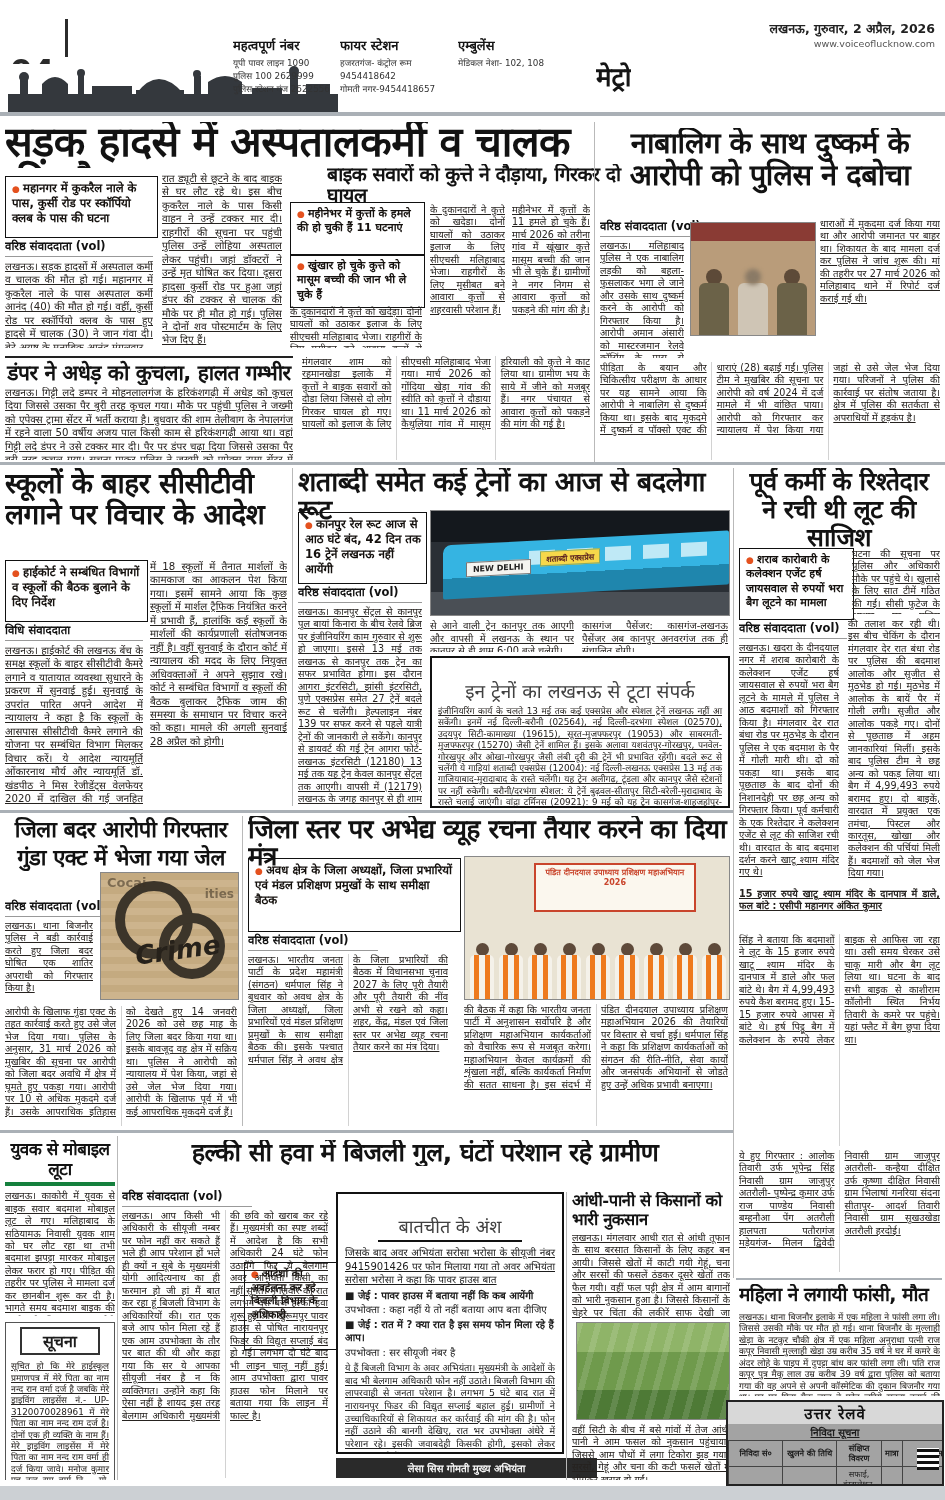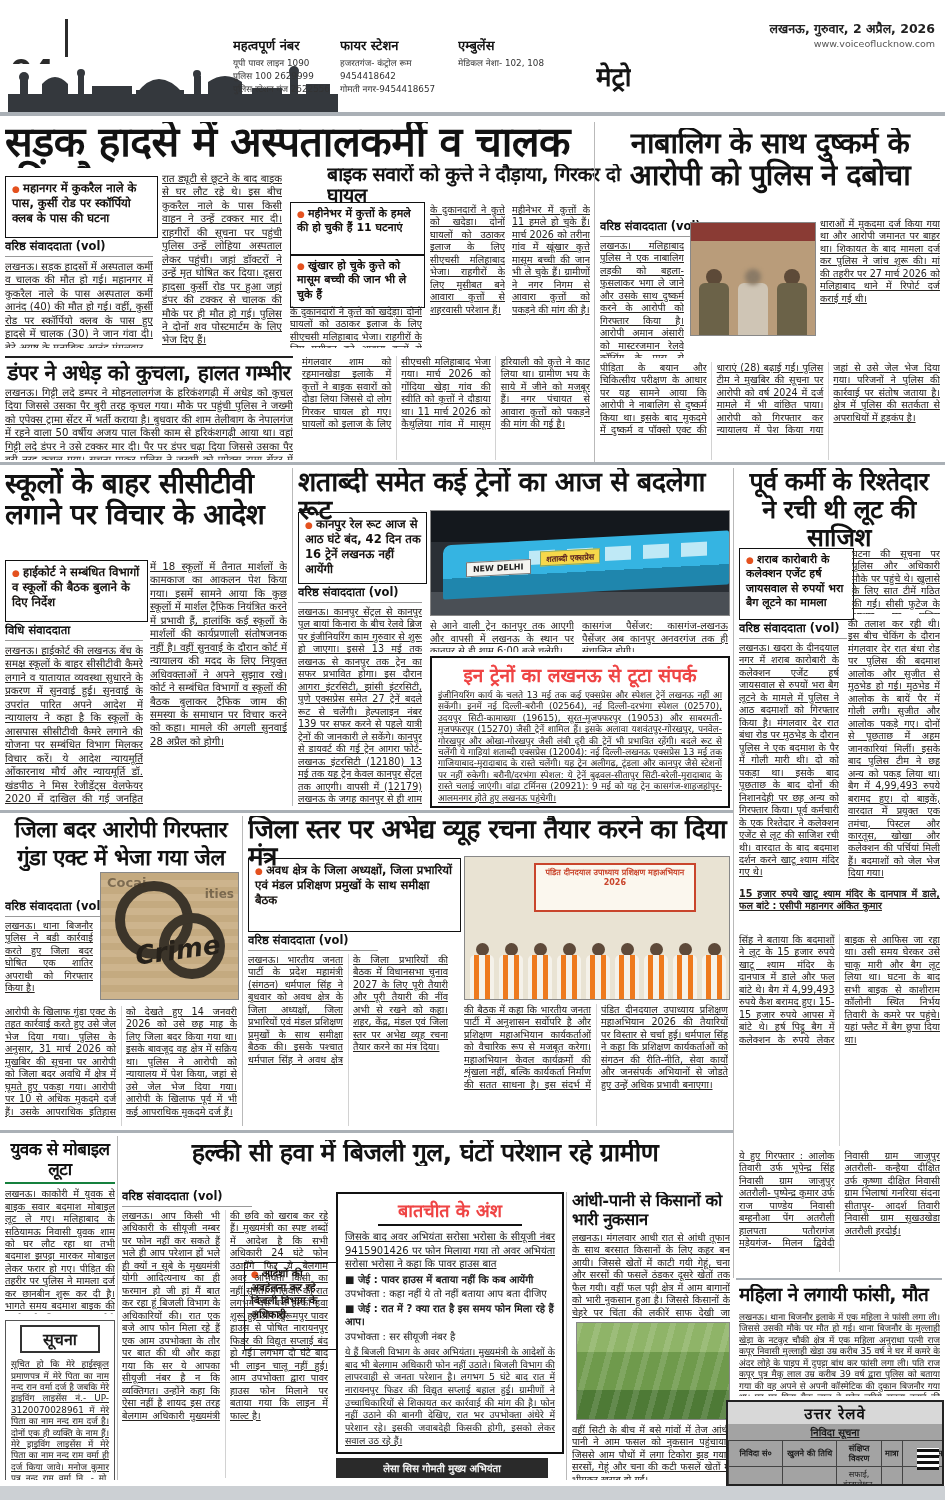--- a/index.html
+++ b/index.html
@@ -15,21 +15,21 @@
   .hl-sm{font-size:21px;line-height:1.1;text-align:center;}
   .hl-xs{font-size:17px;line-height:1.15;}
   .kicker{border:1.5px solid #111;padding:4px 5px 4px 6px;font-weight:bold;font-size:11.6px;line-height:1.3;color:#14100d;}
   .kicker::before{content:"● ";color:#e4511e;font-size:9px;}
   .byline{font-weight:bold;font-size:11.5px;color:#111;border-bottom:1px solid #999;padding-bottom:3px;}
   .cols2{column-count:2;column-gap:10px;column-rule:1px solid #d2d2d2;}
   .cols3{column-count:3;column-gap:10px;column-rule:1px solid #d2d2d2;}
   .vrule{position:absolute;width:1px;background:#b9b9b9;}
   .hdiv{position:absolute;height:3px;background:#aab0b6;}
   .boxed{border:2px solid #111;}
-  .boxtitle{font-weight:bold;font-size:19px;text-align:center;padding:4px 0 2px 0;color:#ef4444;}
+  .boxtitle{font-weight:normal;font-size:19px;text-align:center;padding:20px 0 2px 0;color:#404040;}
   .caption{font-size:9.8px;line-height:1.3;color:#26221f;}
   .subhead-bold{font-weight:bold;}
   
   .photo{position:absolute;overflow:hidden;border:1px solid #888;}
   .ph-police{background:linear-gradient(180deg,#8a3b34 0 16%,#b99c7a 16% 100%);}
   .fig{position:absolute;bottom:0;}
   .fig .head{width:16px;height:16px;border-radius:50%;background:#5d4a38;margin:0 auto;}
   .fig .torso{width:30px;height:52px;border-radius:6px 6px 0 0;background:#6b6248;margin:-2px auto 0;}
   .fig.center .torso{background:#cfc5b5;}
   .fig.center .head{filter:blur(2px);background:#8a7a66;}
@@ -281,21 +281,21 @@
   </div>
 
   <div class="abs body-sm j cols2" style="left:248px;top:954px;width:200px;height:172px;">लखनऊ। भारतीय जनता पार्टी के प्रदेश महामंत्री (संगठन) धर्मपाल सिंह ने बुधवार को अवध क्षेत्र के जिला अध्यक्षों, जिला प्रभारियों एवं मंडल प्रशिक्षण प्रमुखों के साथ समीक्षा बैठक की। इसके पश्चात धर्मपाल सिंह ने अवध क्षेत्र के जिला प्रभारियों की बैठक में विधानसभा चुनाव 2027 के लिए पूरी तैयारी और पूरी तैयारी की नींव अभी से रखने को कहा। शहर, केंद्र, मंडल एवं जिला स्तर पर अभेद्य व्यूह रचना तैयार करने का मंत्र दिया।</div>
   <div class="abs body-sm j cols2" style="left:464px;top:1004px;width:264px;height:122px;">की बैठक में कहा कि भारतीय जनता पार्टी में अनुशासन सर्वोपरि है और प्रशिक्षण महाअभियान कार्यकर्ताओं को वैचारिक रूप से मजबूत करेगा। महाअभियान केवल कार्यक्रमों की शृंखला नहीं, बल्कि कार्यकर्ता निर्माण की सतत साधना है। इस संदर्भ में पंडित दीनदयाल उपाध्याय प्रशिक्षण महाअभियान 2026 की तैयारियों पर विस्तार से चर्चा हुई। धर्मपाल सिंह ने कहा कि प्रशिक्षण कार्यकर्ताओं को संगठन की रीति-नीति, सेवा कार्यों और जनसंपर्क अभियानों से जोड़ते हुए उन्हें अधिक प्रभावी बनाएगा।</div>
 
   <div class="hdiv" style="left:0;top:1130px;width:733px;"></div>
 
   <div class="abs hl" style="left:120px;top:1140px;width:610px;font-size:25px;line-height:1.05;text-align:center;">हल्की सी हवा में बिजली गुल, घंटों परेशान रहे ग्रामीण</div>
 
   <div class="abs" style="left:5px;top:1140px;width:110px;height:340px;">
-    <div class="hl hl-xs" style="text-align:center;border-bottom:2px solid #15803d;padding-bottom:3px;">युवक से मोबाइल लूटा</div>
+    <div class="hl hl-xs" style="text-align:center;border-bottom:4px solid #15803d;padding-bottom:3px;">युवक से मोबाइल लूटा</div>
     <div class="body-sm j" style="margin-top:4px;height:126px;overflow:hidden;">लखनऊ। काकोरी में युवक से बाइक सवार बदमाश मोबाइल लूट ले गए। मलिहाबाद के सठियामऊ निवासी युवक शाम को घर लौट रहा था तभी बदमाश झपट्टा मारकर मोबाइल लेकर फरार हो गए। पीड़ित की तहरीर पर पुलिस ने मामला दर्ज कर छानबीन शुरू कर दी है। भागते समय बदमाश बाइक की चाभी भी गिरा गए। काकोरी पुलिस आसपास लगे सीसीटीवी कैमरों की फुटेज खंगाल रही है।</div>
     <div class="notice-box" style="margin-top:6px;height:186px;overflow:hidden;">
       <div class="notice-title">सूचना</div>
       <div class="body-sm j" style="padding:2px 5px;font-size:8.8px;">सूचित हो कि मेरे हाईस्कूल प्रमाणपत्र में मेरे पिता का नाम नन्द रान वर्मा दर्ज है जबकि मेरे ड्राइविंग लाइसेंस नं.- UP-3120070028961 में मेरे पिता का नाम नन्द राम दर्ज है। दोनों एक ही व्यक्ति के नाम हैं। मेरे ड्राइविंग लाइसेंस में मेरे पिता का नाम नन्द राम वर्मा ही दर्ज किया जावे। मनोज कुमार पुत्र नन्द राम वर्मा नि. - मो. मुन्नूगंज वार्ड नं.-9 गांधी विद्यालय के पीछे कस्बा व थाना व तह. गोला गोकर्णनाथ जिला लखीमपुर खीरी।</div>
     </div>
   </div>
   <div class="vrule" style="left:117px;top:1136px;height:344px;"></div>
 
   <div class="abs byline" style="left:122px;top:1188px;width:130px;">वरिष्ठ संवाददाता (vol)</div>
   <div class="abs kicker" style="left:244px;top:1262px;width:84px;height:78px;font-size:10.5px;">आदेशों की अवहेलना कर रहे बिजली विभाग के अधिकारी</div>
@@ -303,21 +303,21 @@
 
   <div class="abs boxed" style="left:336px;top:1192px;width:224px;height:258px;background:#fff;">
     <div class="boxtitle" style="font-size:18px;border-bottom:2px solid #111;margin:0 40px;">बातचीत के अंश</div>
     <div class="chat-line j" style="padding:4px 7px 0;">जिसके बाद अवर अभियंता सरोसा भरोसा के सीयूजी नंबर 9415901426 पर फोन मिलाया गया तो अवर अभियंता सरोसा भरोसा ने कहा कि पावर हाउस बात</div>
     <div class="chat-line chat-strong" style="padding:2px 7px 0;">■ जेई : पावर हाउस में बताया नहीं कि कब आयेंगी</div>
     <div class="chat-line" style="padding:1px 7px 0;">उपभोक्ता : कहा नहीं ये तो नहीं बताया आप बता दीजिए</div>
     <div class="chat-line chat-strong" style="padding:1px 7px 0;">■ जेई : रात में ? क्या रात है इस समय फोन मिला रहे हैं आप।</div>
     <div class="chat-line" style="padding:1px 7px 0;">उपभोक्ता : सर सीयूजी नंबर है</div>
     <div class="chat-line j" style="padding:3px 7px 0;font-size:9.4px;">ये हैं बिजली विभाग के अवर अभियंता। मुख्यमंत्री के आदेशों के बाद भी बेलगाम अधिकारी फोन नहीं उठाते। बिजली विभाग की लापरवाही से जनता परेशान है। लगभग 5 घंटे बाद रात में नारायनपुर फिडर की विद्युत सप्लाई बहाल हुई। ग्रामीणों ने उच्चाधिकारियों से शिकायत कर कार्रवाई की मांग की है। फोन नहीं उठाने की बानगी देखिए, रात भर उपभोक्ता अंधेरे में परेशान रहे। इसकी जवाबदेही किसकी होगी, इसको लेकर सवाल उठ रहे हैं।</div>
   </div>
-  <div class="abs dark-strip" style="left:336px;top:1458px;width:212px;">लेसा सिस गोमती मुख्य अभियंता</div>
+  <div class="abs dark-strip" style="left:336px;top:1458px;width:261px;">लेसा सिस गोमती मुख्य अभियंता</div>
 
   <div class="vrule" style="left:566px;top:1192px;height:288px;"></div>
 
   <div class="abs hl" style="left:572px;top:1192px;width:158px;font-size:16.5px;line-height:1.15;">आंधी-पानी से किसानों को भारी नुकसान</div>
   <div class="abs body-sm j" style="left:572px;top:1232px;width:158px;height:86px;">लखनऊ। मंगलवार आधी रात से आंधी तूफान के साथ बरसात किसानों के लिए कहर बन आयी। जिससे खेतों में काटी गयी गेहूं, चना और सरसों की फसलें ठंडकर दूसरे खेतों तक फैल गयी। वहीं फल पट्टी क्षेत्र में आम बागानों को भारी नुकसान हुआ है। जिससे किसानों के चेहरे पर चिंता की लकीरें साफ देखी जा सकती हैं।</div>
   <div class="photo ph-field" style="left:576px;top:1322px;width:152px;height:96px;"></div>
   <div class="abs body-sm j" style="left:572px;top:1424px;width:158px;height:56px;">वहीं सिटी के बीच में बसे गांवों में तेज आंधी पानी ने आम फसल को नुकसान पहुंचाया। जिससे आम पौधों में लगा टिकोरा झड़ गया। सरसों, गेहूं और चना की कटी फसलें खेतों में भीगकर खराब हो गईं।</div>
 
   <div class="hdiv" style="left:736px;top:1278px;width:206px;height:2px;"></div>
   <div class="abs hl" style="left:739px;top:1284px;width:201px;font-size:19px;line-height:1.1;">महिला ने लगायी फांसी, मौत</div>

